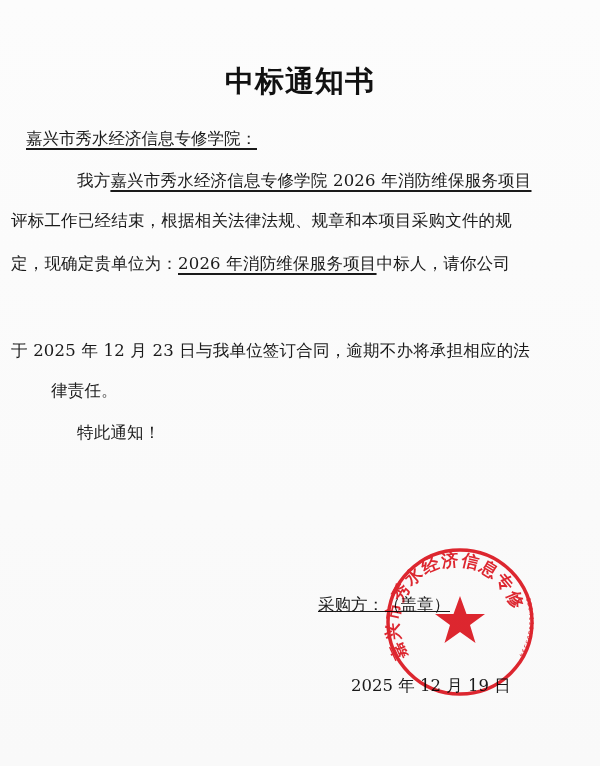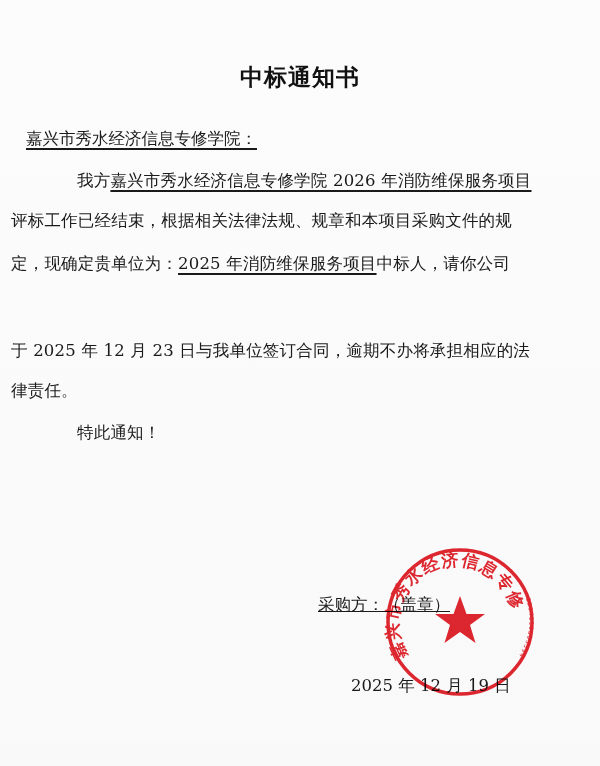--- a/index.html
+++ b/index.html
@@ -21,21 +21,21 @@
       width: 600px; height: 766px;
       background: linear-gradient(180deg, #fcfcfc 0%, #f9f9f9 100%);
     }
     .title {
       position: absolute;
       top: 62px;
       left: 0;
       width: 600px;
       text-align: center;
       font-family: "DejaVu Sans", "Liberation Sans", sans-serif;
-      font-size: 23px;
+      font-size: 29px;
       font-weight: bold;
       letter-spacing: 1px;
       color: #111;
     }
     .addressee {
       position: absolute;
       top: 128px;
       left: 26px;
       font-size: 16.5px;
       color: #1a1a1a;
@@ -55,21 +55,21 @@
       text-decoration: underline;
       text-underline-offset: 4px;
       text-decoration-thickness: 1.5px;
       text-align: center;
     }
     .l1 { top: 170px; left: 77px; }
     .l2 { top: 210px; }
     .l3 { top: 253px; }
     .l4 { top: 297px; }
     .l5 { top: 340px; }
-    .l6 { top: 380px; }
+    .l6 { top: 380px; margin-left: 40px; }
     .l7 { top: 422px; left: 77px; }
 
     .signer {
       position: absolute;
       top: 594px;
       left: 318px;
       font-size: 16.5px;
       color: #1a1a1a;
       white-space: nowrap;
       z-index: 1;
@@ -104,21 +104,21 @@
 
   <div class="addressee">嘉兴市秀水经济信息专修学院：</div>
 
   <div class="line l1">
     <span>我方</span><span class="u">嘉兴市秀水经济信息专修学院 2026 年消防维保服务项目</span>
   </div>
 
   <div class="line l2">评标工作已经结束，根据相关法律法规、规章和本项目采购文件的规</div>
 
   <div class="line l3">
-    <span>定，现确定贵单位为：</span><span class="u">2025 年消防维保服务项目</span><span>中标人，请你公司</span>
+    <span>定，现确定贵单位为：</span><span class="u">2026 年消防维保服务项目</span><span>中标人，请你公司</span>
   </div>
 
 
   <div class="line l5">于 2025 年 12 月 23 日与我单位签订合同，逾期不办将承担相应的法</div>
 
   <div class="line l6">律责任。</div>
 
   <div class="line l7">特此通知！</div>
 
   <div class="signer">采购方：（盖章）</div>

